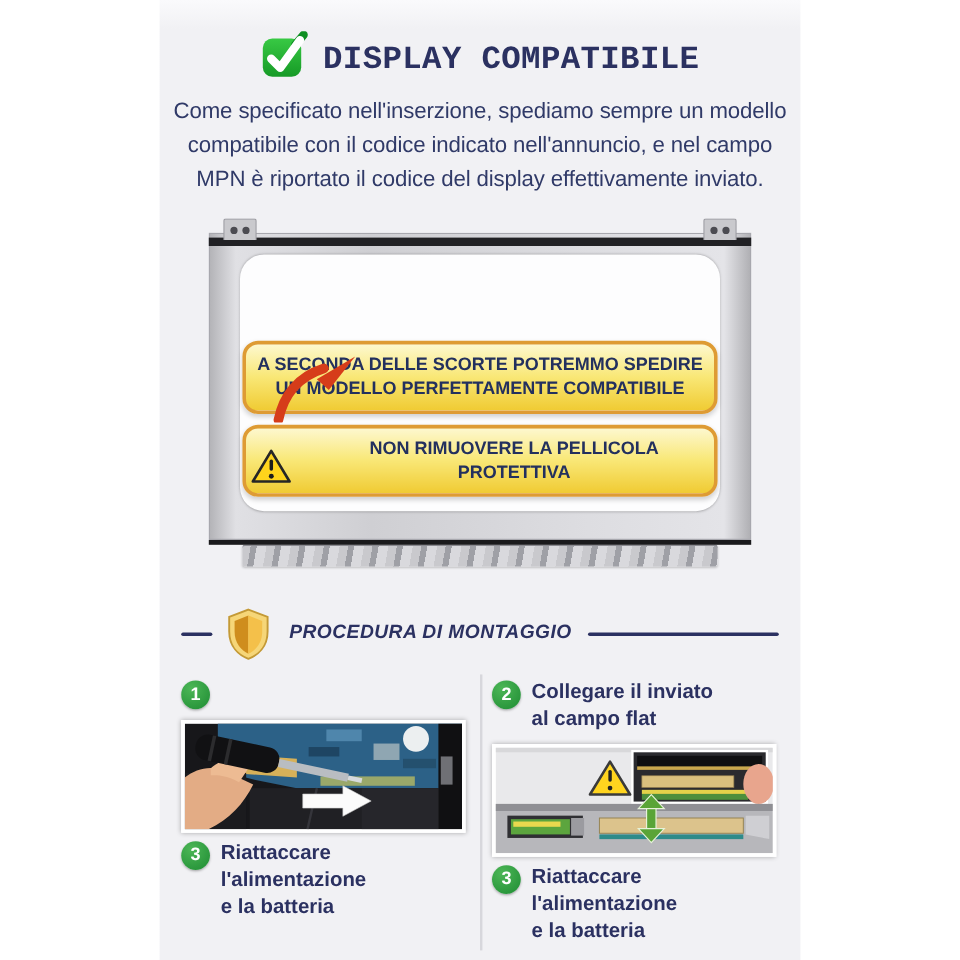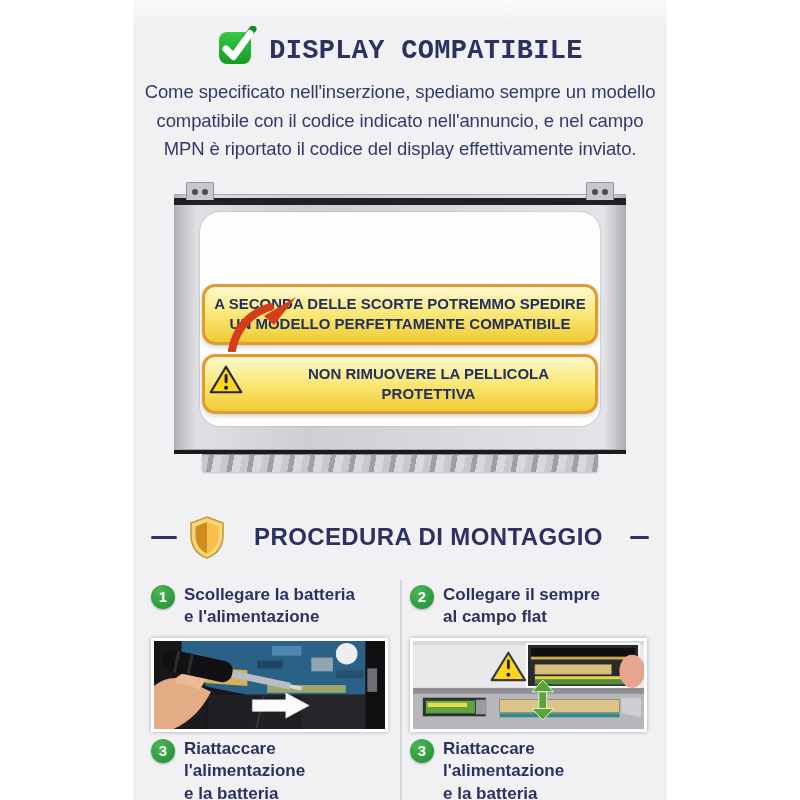--- a/index.html
+++ b/index.html
@@ -30,29 +30,29 @@
   .top-strip{position:absolute;top:4px;left:0;right:0;height:7px;background:#212124;}
   .screen{position:absolute;top:18px;left:26px;right:26px;bottom:24px;background:#fdfdfe;
           border-radius:20px;box-shadow:0 0 2px rgba(0,0,0,.25);
           display:flex;flex-direction:column;justify-content:flex-end;align-items:center;
           gap:9px;padding-bottom:12px;}
   .red-arrow{position:absolute;left:22px;top:82px;width:84px;height:58px;}
   .note{width:382px;border:3px solid #de9b34;border-radius:13px;text-align:center;
         background:linear-gradient(180deg,#fdf8cf 0%,#f9e878 48%,#f0cb33 100%);
         padding:7px 4px;color:#23305e;font-weight:bold;font-size:15px;line-height:1.35;
         box-shadow:0 2px 4px rgba(0,0,0,.18);}
-  .note.with-icon{display:flex;align-items:flex-start;justify-content:center;gap:23px;}
+  .note.with-icon{display:flex;align-items:flex-end;justify-content:center;gap:23px;}
   .warn-tri{width:34px;height:31px;flex:0 0 auto;}
   .foil{width:396px;height:18px;margin:0 auto;border-radius:2px;
         background:repeating-linear-gradient(100deg,#c9c9cd 0 7px,#9fa0a6 7px 12px,#d9d9dd 12px 20px);
         box-shadow:inset 0 1px 0 #8a8a90, 0 1px 2px rgba(0,0,0,.2);}
 
   
   .proc-head{display:flex;align-items:center;gap:10px;margin:34px 18px 8px;}
-  .proc-head h2{margin:17px;font-size:24px;font-weight:bold;color:#2b3161;letter-spacing:.4px;white-space:nowrap;}
+  .proc-head h2{margin:4px;font-size:16px;font-weight:bold;color:#2b3161;letter-spacing:.4px;white-space:nowrap;font-style:italic;}
   .rule{height:3px;background:#2b3161;border-radius:2px;flex:0 0 26px;}
   .rule.long{flex:1;}
   .shield-icon{width:40px;height:44px;flex:0 0 auto;}
 
   
   .steps{display:grid;grid-template-columns:1fr 1fr;position:relative;margin:0 8px;}
   .steps .divider{position:absolute;left:50%;top:4px;bottom:4px;width:2px;background:#d7d7dc;}
   .col{padding:2px 12px 0 10px;}
   .step{display:flex;align-items:flex-start;gap:9px;margin:6px 0 9px;}
   .badge{width:24px;height:24px;border-radius:50%;flex:0 0 auto;margin-top:1px;
@@ -133,21 +133,20 @@
     <h2>PROCEDURA DI MONTAGGIO</h2>
     <span class="rule long"></span>
   </div>
 
   <div class="steps">
     <div class="divider"></div>
 
     <div class="col">
       <div class="step">
         <span class="badge">1</span>
-        <span class="step-text"><span>Scollegare la batteria</span><br><span>e l'alimentazione</span></span>
       </div>
       <div class="photo">
         <svg viewBox="0 0 235 90" preserveAspectRatio="none">
           <rect x="0" y="0" width="235" height="90" fill="#17171a"></rect>
           <polygon points="28,0 235,0 235,55 95,55 60,48 28,40" fill="#2c6187"></polygon>
           <rect x="120" y="5" width="30" height="10" fill="#4f86ac"></rect>
           <rect x="160" y="17" width="22" height="14" fill="#8fa6b2"></rect>
           <rect x="105" y="20" width="26" height="8" fill="#1e4563"></rect>
           <rect x="185" y="30" width="28" height="8" fill="#24506e"></rect>
           <rect x="115" y="45" width="80" height="8" fill="#9aa86a"></rect>
@@ -173,21 +172,21 @@
       </div>
       <div class="step">
         <span class="badge">3</span>
         <span class="step-text"><span>Riattaccare l'alimentazione</span><br><span>e la batteria</span></span>
       </div>
     </div>
 
     <div class="col">
       <div class="step">
         <span class="badge">2</span>
-        <span class="step-text"><span>Collegare il sempre</span><br><span>al campo flat</span></span>
+        <span class="step-text"><span>Collegare il inviato</span><br><span>al campo flat</span></span>
       </div>
       <div class="photo">
         <svg viewBox="0 0 235 90" preserveAspectRatio="none">
           <rect x="0" y="0" width="235" height="90" fill="#e9e9eb"></rect>
           <rect x="0" y="0" width="235" height="4" fill="#d8d8da"></rect>
           <rect x="116" y="3" width="114" height="44" fill="#2a2a2e" stroke="#ffffff" stroke-width="2"></rect>
           <rect x="120" y="7" width="106" height="12" fill="#0f0f11"></rect>
           <rect x="120" y="16" width="106" height="3" fill="#caa84e"></rect>
           <rect x="124" y="24" width="78" height="10" fill="#d9bf7d" stroke="#8f7a4d" stroke-width="0.6"></rect>
           <rect x="124" y="36" width="90" height="3.5" fill="#e4d24a"></rect>

